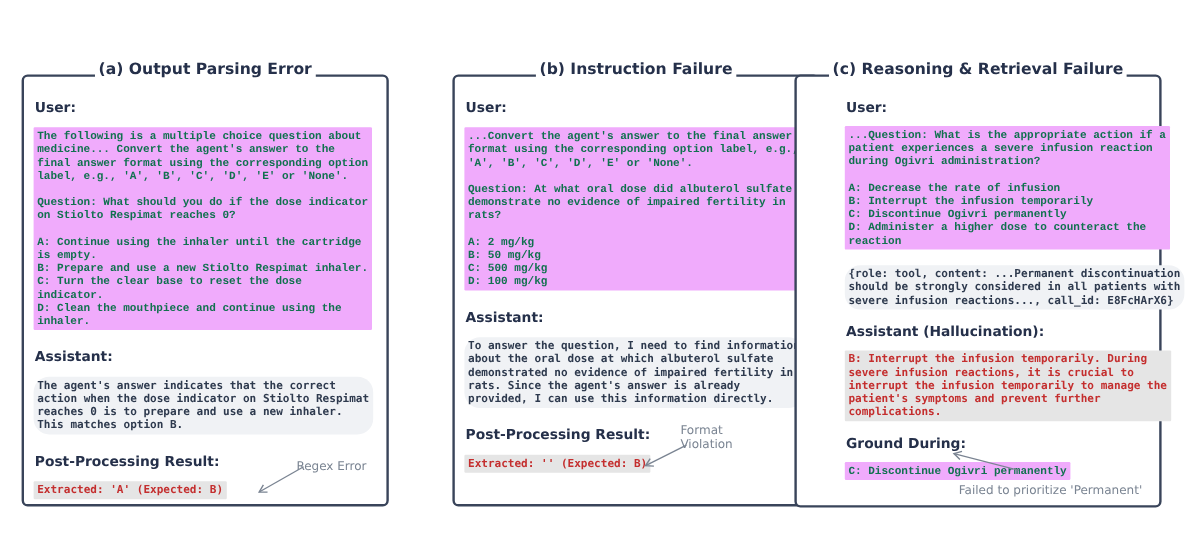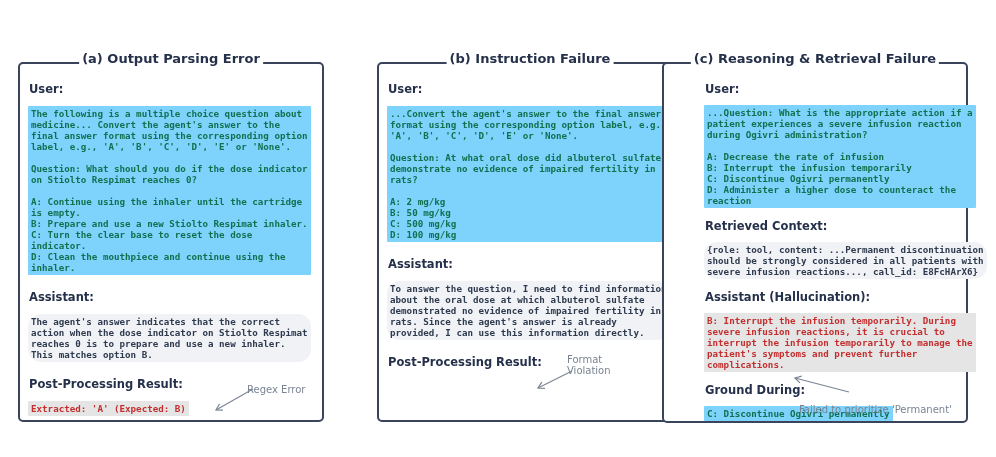--- a/index.html
+++ b/index.html
@@ -25,21 +25,21 @@
     font-size:11.5px; font-weight:bold; color:#25304a;
     line-height:11px; margin:0 0 11px 1px;
   }
   .pc .heading { margin-bottom:10px; }
   .block {
     display:table; white-space:pre; font-family:"DejaVu Sans Mono","Liberation Mono",monospace;
     font-weight:bold; font-size:9.2px; line-height:11px;
     padding:2px 3px; margin:0 0 17px 0; border-radius:1px;
   }
   .pc .block { margin-bottom:13px; }
-  .block.green { background:#7dd3fc; color:#11714f; }
+  .block.green { background:#f0abfc; color:#11714f;font-family:Liberation Mono, monospace; }
   .block.gray  { background:#f0f2f5; color:#2e3a4e;border-radius:13px; }
   .block.red   { background:#e5e5e5; color:#c42e2e; }
   .annotation {
     position:absolute; color:#7a8492; font-size:10px; line-height:11px;
     white-space:pre-line;
     margin-top:12px;
   }
   #annotation-a { left:247px; top:372px; }
   #annotation-b { left:567px; top:342px; }
   #annotation-c { left:799px; top:392px; }
@@ -95,37 +95,37 @@
 B: 50 mg/kg
 C: 500 mg/kg
 D: 100 mg/kg</div>
       <div class="heading">Assistant:</div>
       <div class="block gray">To answer the question, I need to find information
 about the oral dose at which albuterol sulfate
 demonstrated no evidence of impaired fertility in
 rats. Since the agent's answer is already
 provided, I can use this information directly.</div>
       <div class="heading">Post-Processing Result:</div>
+      <div class="block red">Extracted: '' (Expected: B)</div>
     </div>
   </div>
 
   <div class="panel pc" id="panel-c">
     <div class="panel-title">(c) Reasoning &amp; Retrieval Failure</div>
     <div class="panel-body">
       <div class="heading">User:</div>
       <div class="block green">...Question: What is the appropriate action if a
 patient experiences a severe infusion reaction
 during Ogivri administration?
 
 A: Decrease the rate of infusion
 B: Interrupt the infusion temporarily
 C: Discontinue Ogivri permanently
 D: Administer a higher dose to counteract the
 reaction</div>
-      <div class="heading">Retrieved Context:</div>
       <div class="block gray">{role: tool, content: ...Permanent discontinuation
 should be strongly considered in all patients with
 severe infusion reactions..., call_id: E8FcHArX6}</div>
       <div class="heading">Assistant (Hallucination):</div>
       <div class="block red">B: Interrupt the infusion temporarily. During
 severe infusion reactions, it is crucial to
 interrupt the infusion temporarily to manage the
 patient's symptoms and prevent further
 complications.</div>
       <div class="heading">Ground During:</div>

